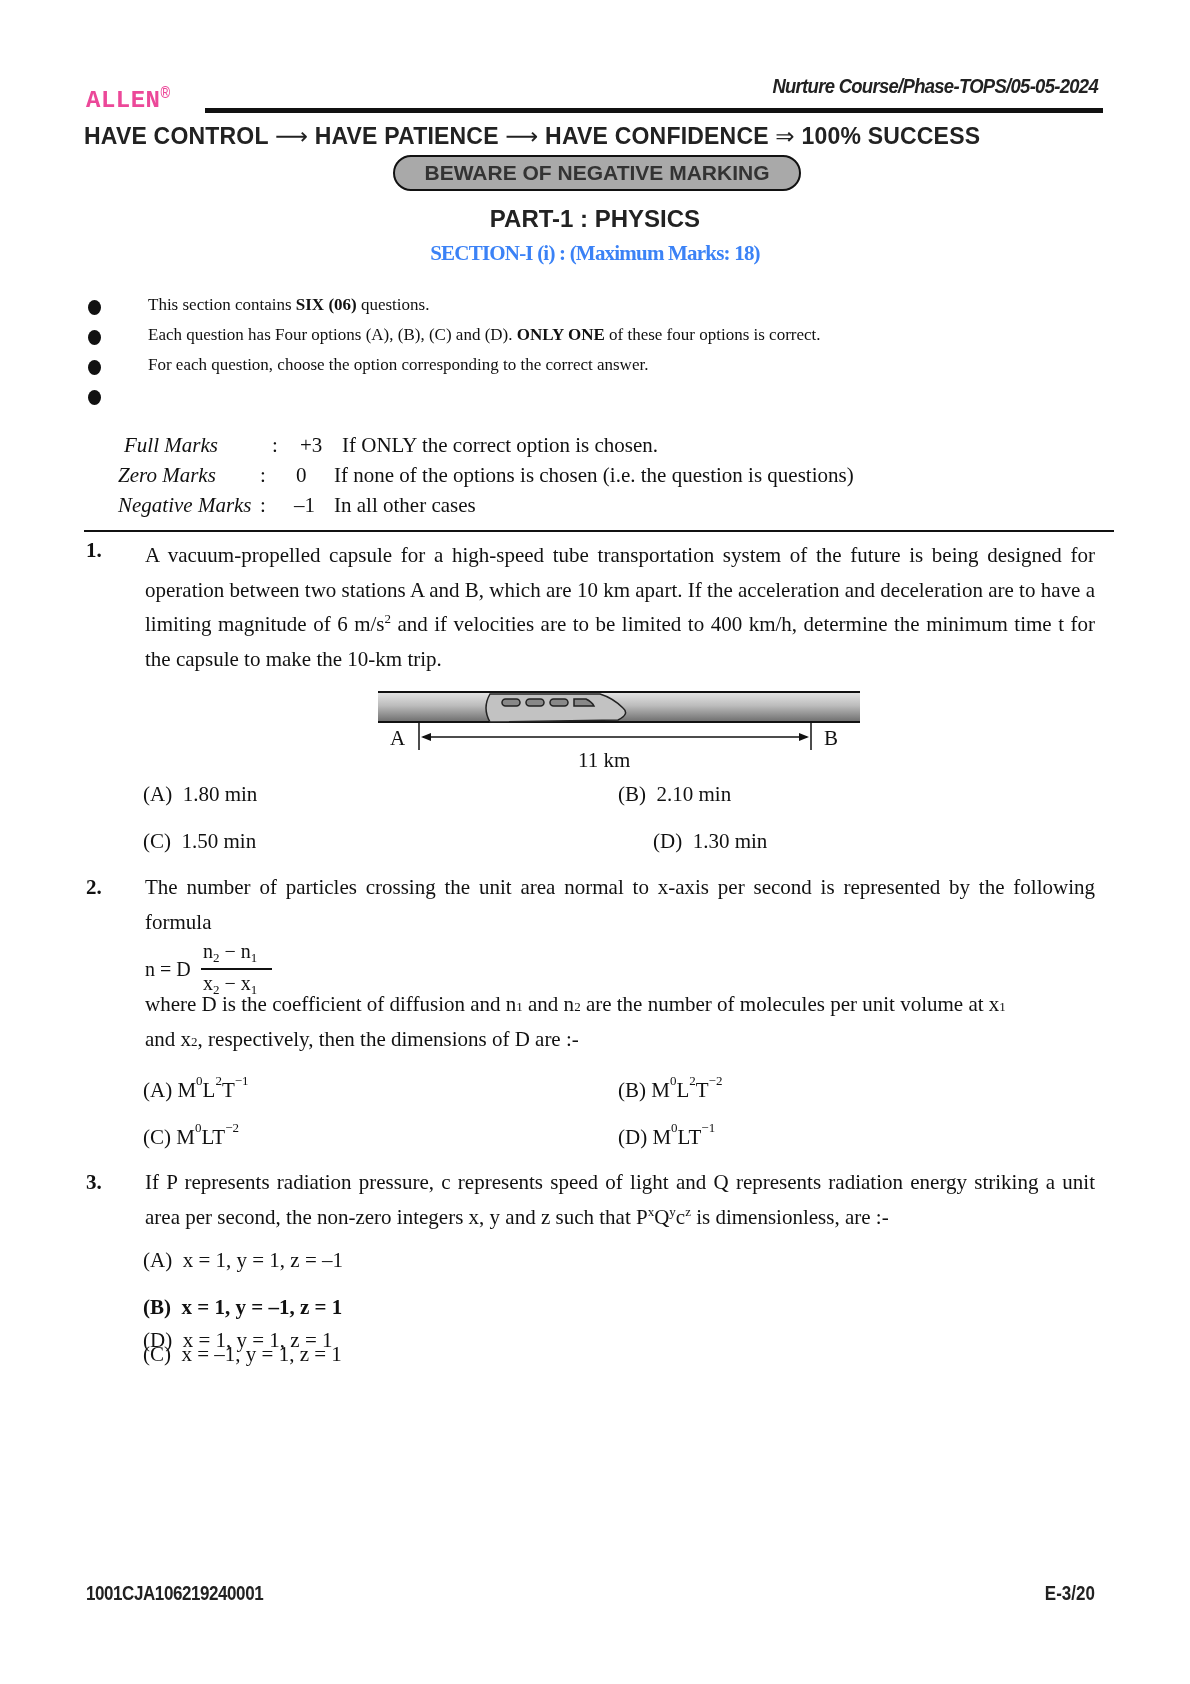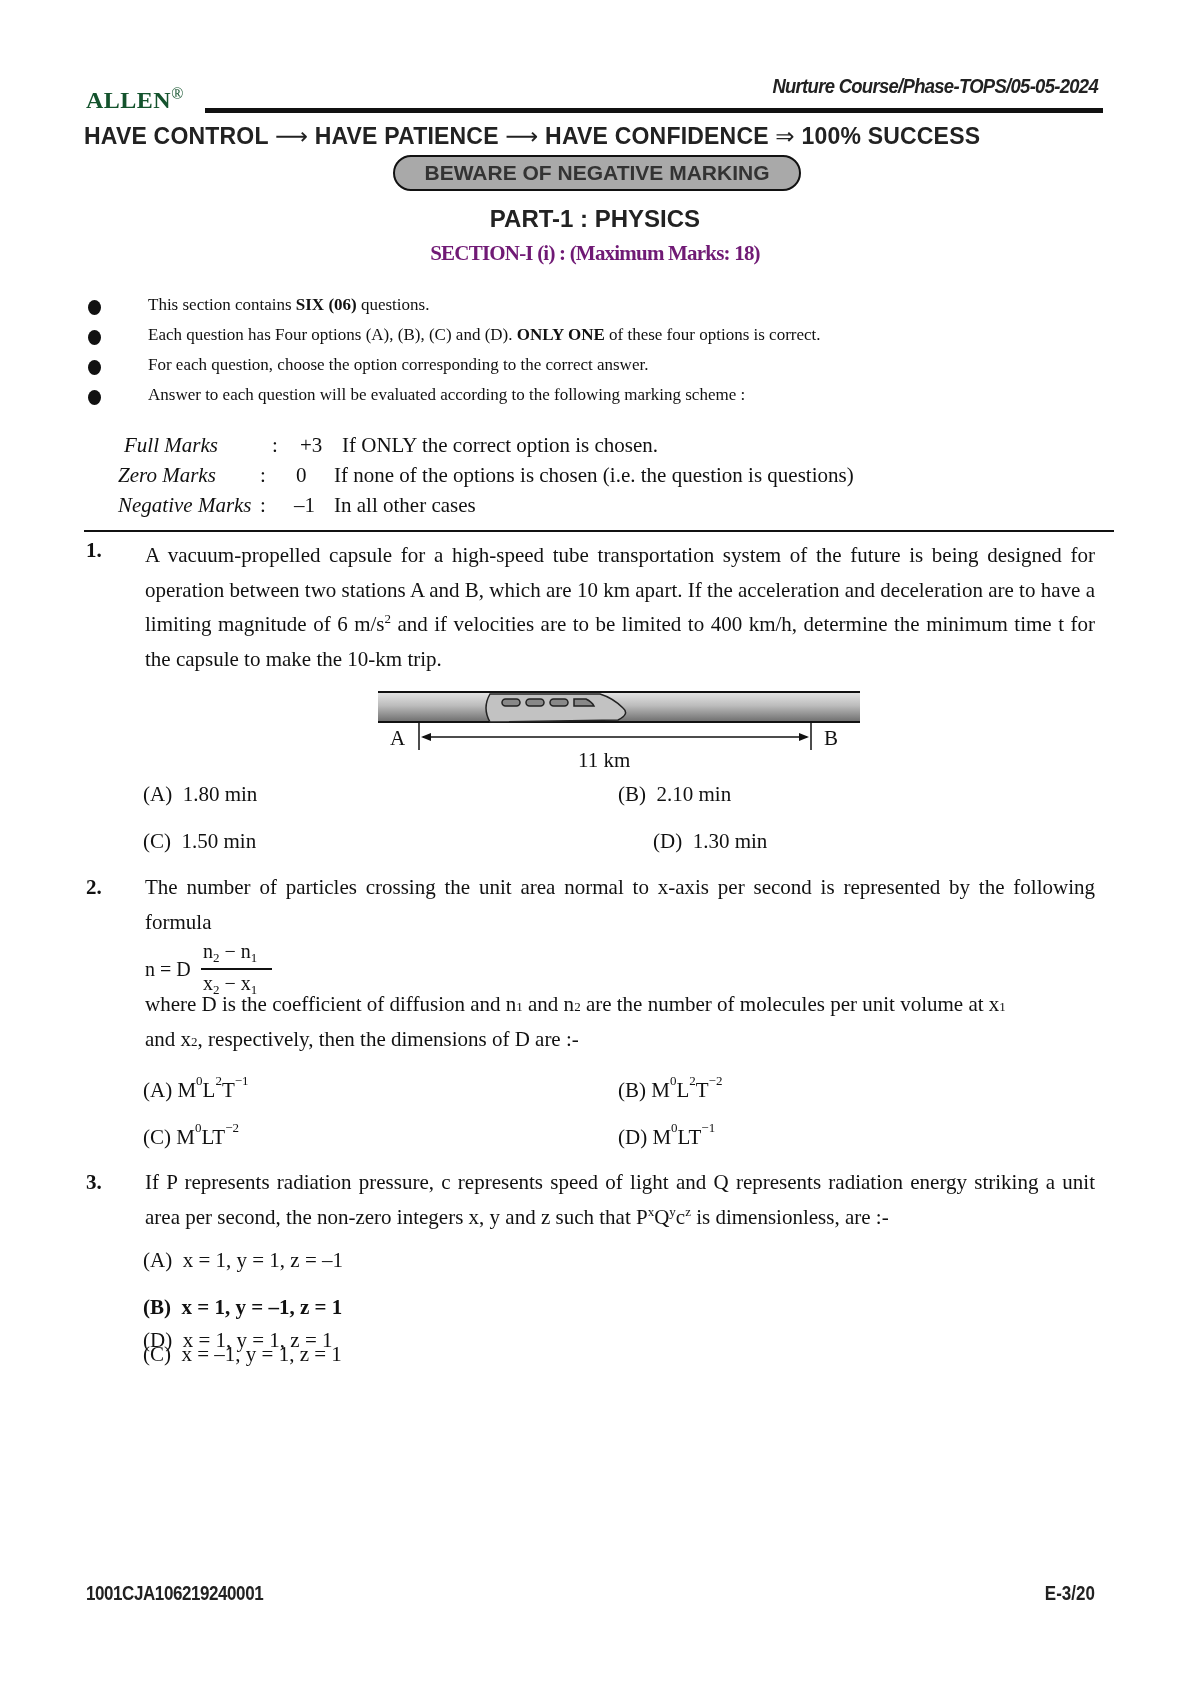--- a/index.html
+++ b/index.html
@@ -1,25 +1,25 @@
 <!DOCTYPE html>
 <html><head>
 <meta charset="utf-8">
 <style>
   html, body { margin:0; padding:0; background:#fff; }
   body { width:1190px; height:1684px; position:relative; overflow:hidden; color:#111; font-family:"Liberation Serif", serif; }
   .abs { position:absolute; }
   .hdr-course { right:92px; top:74px; font-family:"Liberation Sans", sans-serif; font-weight:bold; font-style:italic; font-size:21px; letter-spacing:-0.8px; color:#222; transform:scaleX(0.88); transform-origin:right center; }
-  .logo { left:86px; top:87px; font-family:Liberation Serif, serif; font-weight:bold; font-size:24px; letter-spacing:0.5px; color:#14532d; }
+  .logo { left:86px; top:87px; font-family:Liberation Mono, monospace; font-weight:bold; font-size:24px; letter-spacing:0.5px; color:#ec4899; }
   .logo sup { font-size:16px; font-weight:normal; vertical-align:top; position:relative; top:-2px; }
   .hdr-rule { left:205px; top:108px; width:898px; height:5px; background:#111; }
   .motto { left:84px; top:123px; width:1030px; font-family:"Liberation Sans", sans-serif; font-weight:bold; font-size:23px; letter-spacing:0.2px; color:#222; white-space:nowrap; }
   .beware { left:393px; top:155px; width:408px; height:36px; border:2.5px solid #111; border-radius:18px; background:#a9a9a9; box-sizing:border-box; text-align:center; line-height:32px; font-family:"Liberation Sans", sans-serif; font-weight:bold; font-size:21px; color:#333; }
   .part { left:0; width:1190px; top:205px; text-align:center; font-family:"Liberation Sans", sans-serif; font-weight:bold; font-size:24px; color:#222; }
-  .section { left:0; width:1190px; top:241px; text-align:center; font-weight:bold; font-size:21px; letter-spacing:-0.8px; color:#701a75; }
+  .section { left:0; width:1190px; top:241px; text-align:center; font-weight:bold; font-size:21px; letter-spacing:-0.8px; color:#3b82f6; }
   .bullets { left:86px; top:290px; width:1040px; }
   .bullet { position:relative; height:30px; font-size:17px; line-height:30px; padding-left:62px; white-space:nowrap; }
   .bullet .dot { position:absolute; left:2px; top:10px; width:13px; height:15px; border-radius:50%; background:#111; }
   .marks { left:110px; top:430px; font-size:21px; }
   .mrow { position:relative; height:30px; line-height:30px; white-space:nowrap; }
   .mrow .lbl { position:absolute; font-style:italic; }
   .mrow .col { position:absolute; }
   .mrow .val { position:absolute; }
   .mrow .desc { position:absolute; }
   .sep { left:84px; top:530px; width:1030px; height:2px; background:#111; }
@@ -55,21 +55,21 @@
 </div>
 <div class="abs beware">BEWARE OF NEGATIVE MARKING</div>
 
 <div class="abs part">PART-1 : PHYSICS</div>
 <div class="abs section">SECTION-I (i) : (Maximum Marks: 18)</div>
 
 <div class="abs bullets">
   <div class="bullet"><span class="dot"></span><span>This section contains </span><b>SIX (06)</b><span> questions.</span></div>
   <div class="bullet"><span class="dot"></span><span>Each question has Four options (A), (B), (C) and (D). </span><b>ONLY ONE</b><span> of these four options is correct.</span></div>
   <div class="bullet"><span class="dot"></span><span>For each question, choose the option corresponding to the correct answer.</span></div>
-  <div class="bullet"><span class="dot"></span><span>Answer to each question will be evaluated according to the following marking scheme :</span></div>
+  <div class="bullet"><span class="dot"></span></div>
 </div>
 
 <div class="abs marks">
   <div class="mrow">
     <span class="lbl" style="left:14px">Full Marks</span>
     <span class="col" style="left:162px">:</span>
     <span class="val" style="left:190px">+3</span>
     <span class="desc" style="left:232px">If ONLY the correct option is chosen.</span>
   </div>
   <div class="mrow">

